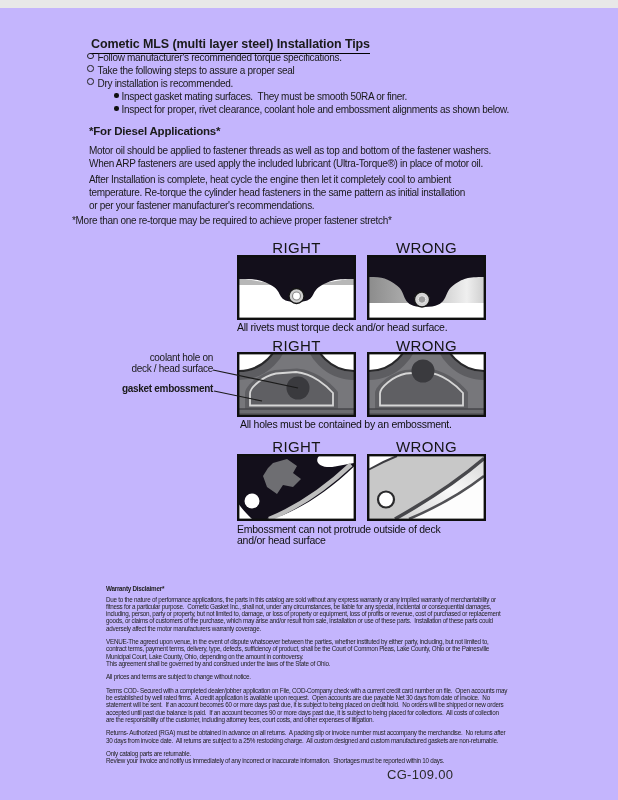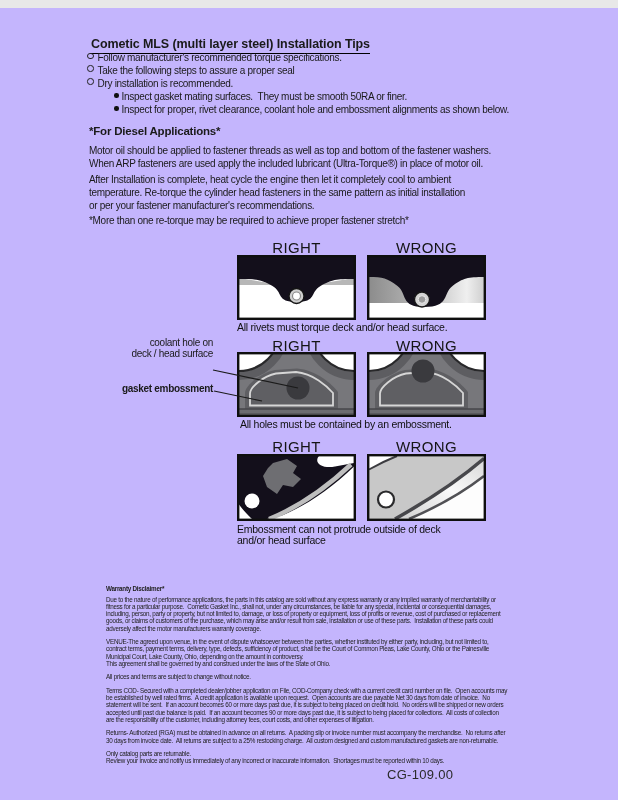--- a/index.html
+++ b/index.html
@@ -47,21 +47,21 @@
     <div class="bullet-line sub"><span class="marker-dot"></span><span>Inspect gasket mating surfaces.  They must be smooth 50RA or finer.</span></div>
     <div class="bullet-line sub"><span class="marker-dot"></span><span>Inspect for proper, rivet clearance, coolant hole and embossment alignments as shown below.</span></div>
   </div>
 
   <div class="abs h2" style="left:89px;top:117px;">*For Diesel Applications*</div>
   <div class="abs body-para" style="left:89px;top:136px;">Motor oil should be applied to fastener threads as well as top and bottom of the fastener washers.
 When ARP fasteners are used apply the included lubricant (Ultra-Torque®) in place of motor oil.</div>
   <div class="abs body-para" style="left:89px;top:165px;">After Installation is complete, heat cycle the engine then let it completely cool to ambient
 temperature. Re-torque the cylinder head fasteners in the same pattern as initial installation
 or per your fastener manufacturer's recommendations.</div>
-  <div class="abs body-para" style="left:89px;top:206px;text-align:right;">*More than one re-torque may be required to achieve proper fastener stretch*</div>
+  <div class="abs body-para" style="left:72px;top:206px;text-align:right;">*More than one re-torque may be required to achieve proper fastener stretch*</div>
 
   <div class="abs dg-label" style="left:237px;top:231px;">RIGHT</div>
   <div class="abs dg-label" style="left:367px;top:231px;">WRONG</div>
 
   <svg class="abs" style="left:237px;top:247px;" width="119" height="65" viewBox="0 0 119 65">
     <rect x="0" y="0" width="119" height="65" fill="#ffffff"></rect>
     <polygon points="2,23 44,30 2,30" fill="#b7b7b7"></polygon>
     <polygon points="117,23 75,30 117,30" fill="#b7b7b7"></polygon>
     <path d="M2,2 H117 V24 C99,24 95,24.5 83.5,31 C72.5,37.5 80,47 59.5,47 C39,47 46.5,37.5 35.5,31 C24,24.5 20,24 2,24 Z" fill="#130f1b"></path>
     <circle cx="59.5" cy="41" r="7.5" fill="#cfcfcf" stroke="#141414" stroke-width="1.3"></circle>
@@ -85,21 +85,21 @@
     <circle cx="55" cy="44.5" r="7.5" fill="#d4d4d4" stroke="#161616" stroke-width="1.3"></circle>
     <circle cx="55" cy="44.5" r="3.8" fill="#9c9c9c" stroke="#e8e8e8" stroke-width="1"></circle>
     <rect x="1.2" y="1.2" width="116.6" height="62.6" fill="none" stroke="#0f0f0f" stroke-width="2.4"></rect>
   </svg>
 
   <div class="abs dg-caption" style="left:237px;top:314px;">All rivets must torque deck and/or head surface.</div>
 
   <div class="abs dg-label" style="left:237px;top:329px;">RIGHT</div>
   <div class="abs dg-label" style="left:367px;top:329px;">WRONG</div>
 
-  <div class="abs anno" style="left:105px;top:330px;width:108px;">coolant hole on
+  <div class="abs anno" style="left:105px;top:345px;width:108px;">coolant hole on
 deck / head surface</div>
   <div class="abs anno" style="left:105px;top:376px;width:108px;font-weight:bold;">gasket embossment</div>
 
   <svg class="abs" style="left:237px;top:344px;" width="119" height="65" viewBox="0 0 119 65">
     <rect x="0" y="0" width="119" height="65" fill="#77777b"></rect>
     <circle cx="2" cy="-22" r="46" fill="none" stroke="#5d5d61" stroke-width="8"></circle>
     <circle cx="117" cy="-22" r="46" fill="none" stroke="#5d5d61" stroke-width="8"></circle>
     <circle cx="2" cy="-22" r="41" fill="#ffffff" stroke="#28282a" stroke-width="2.2"></circle>
     <circle cx="117" cy="-22" r="41" fill="#ffffff" stroke="#28282a" stroke-width="2.2"></circle>
     <path d="M8,57 V41 C8,34 23,21 38,18 L60,16.5 C79,18 95,32 101,40 V57 Z" fill="#5f5f63"></path>

